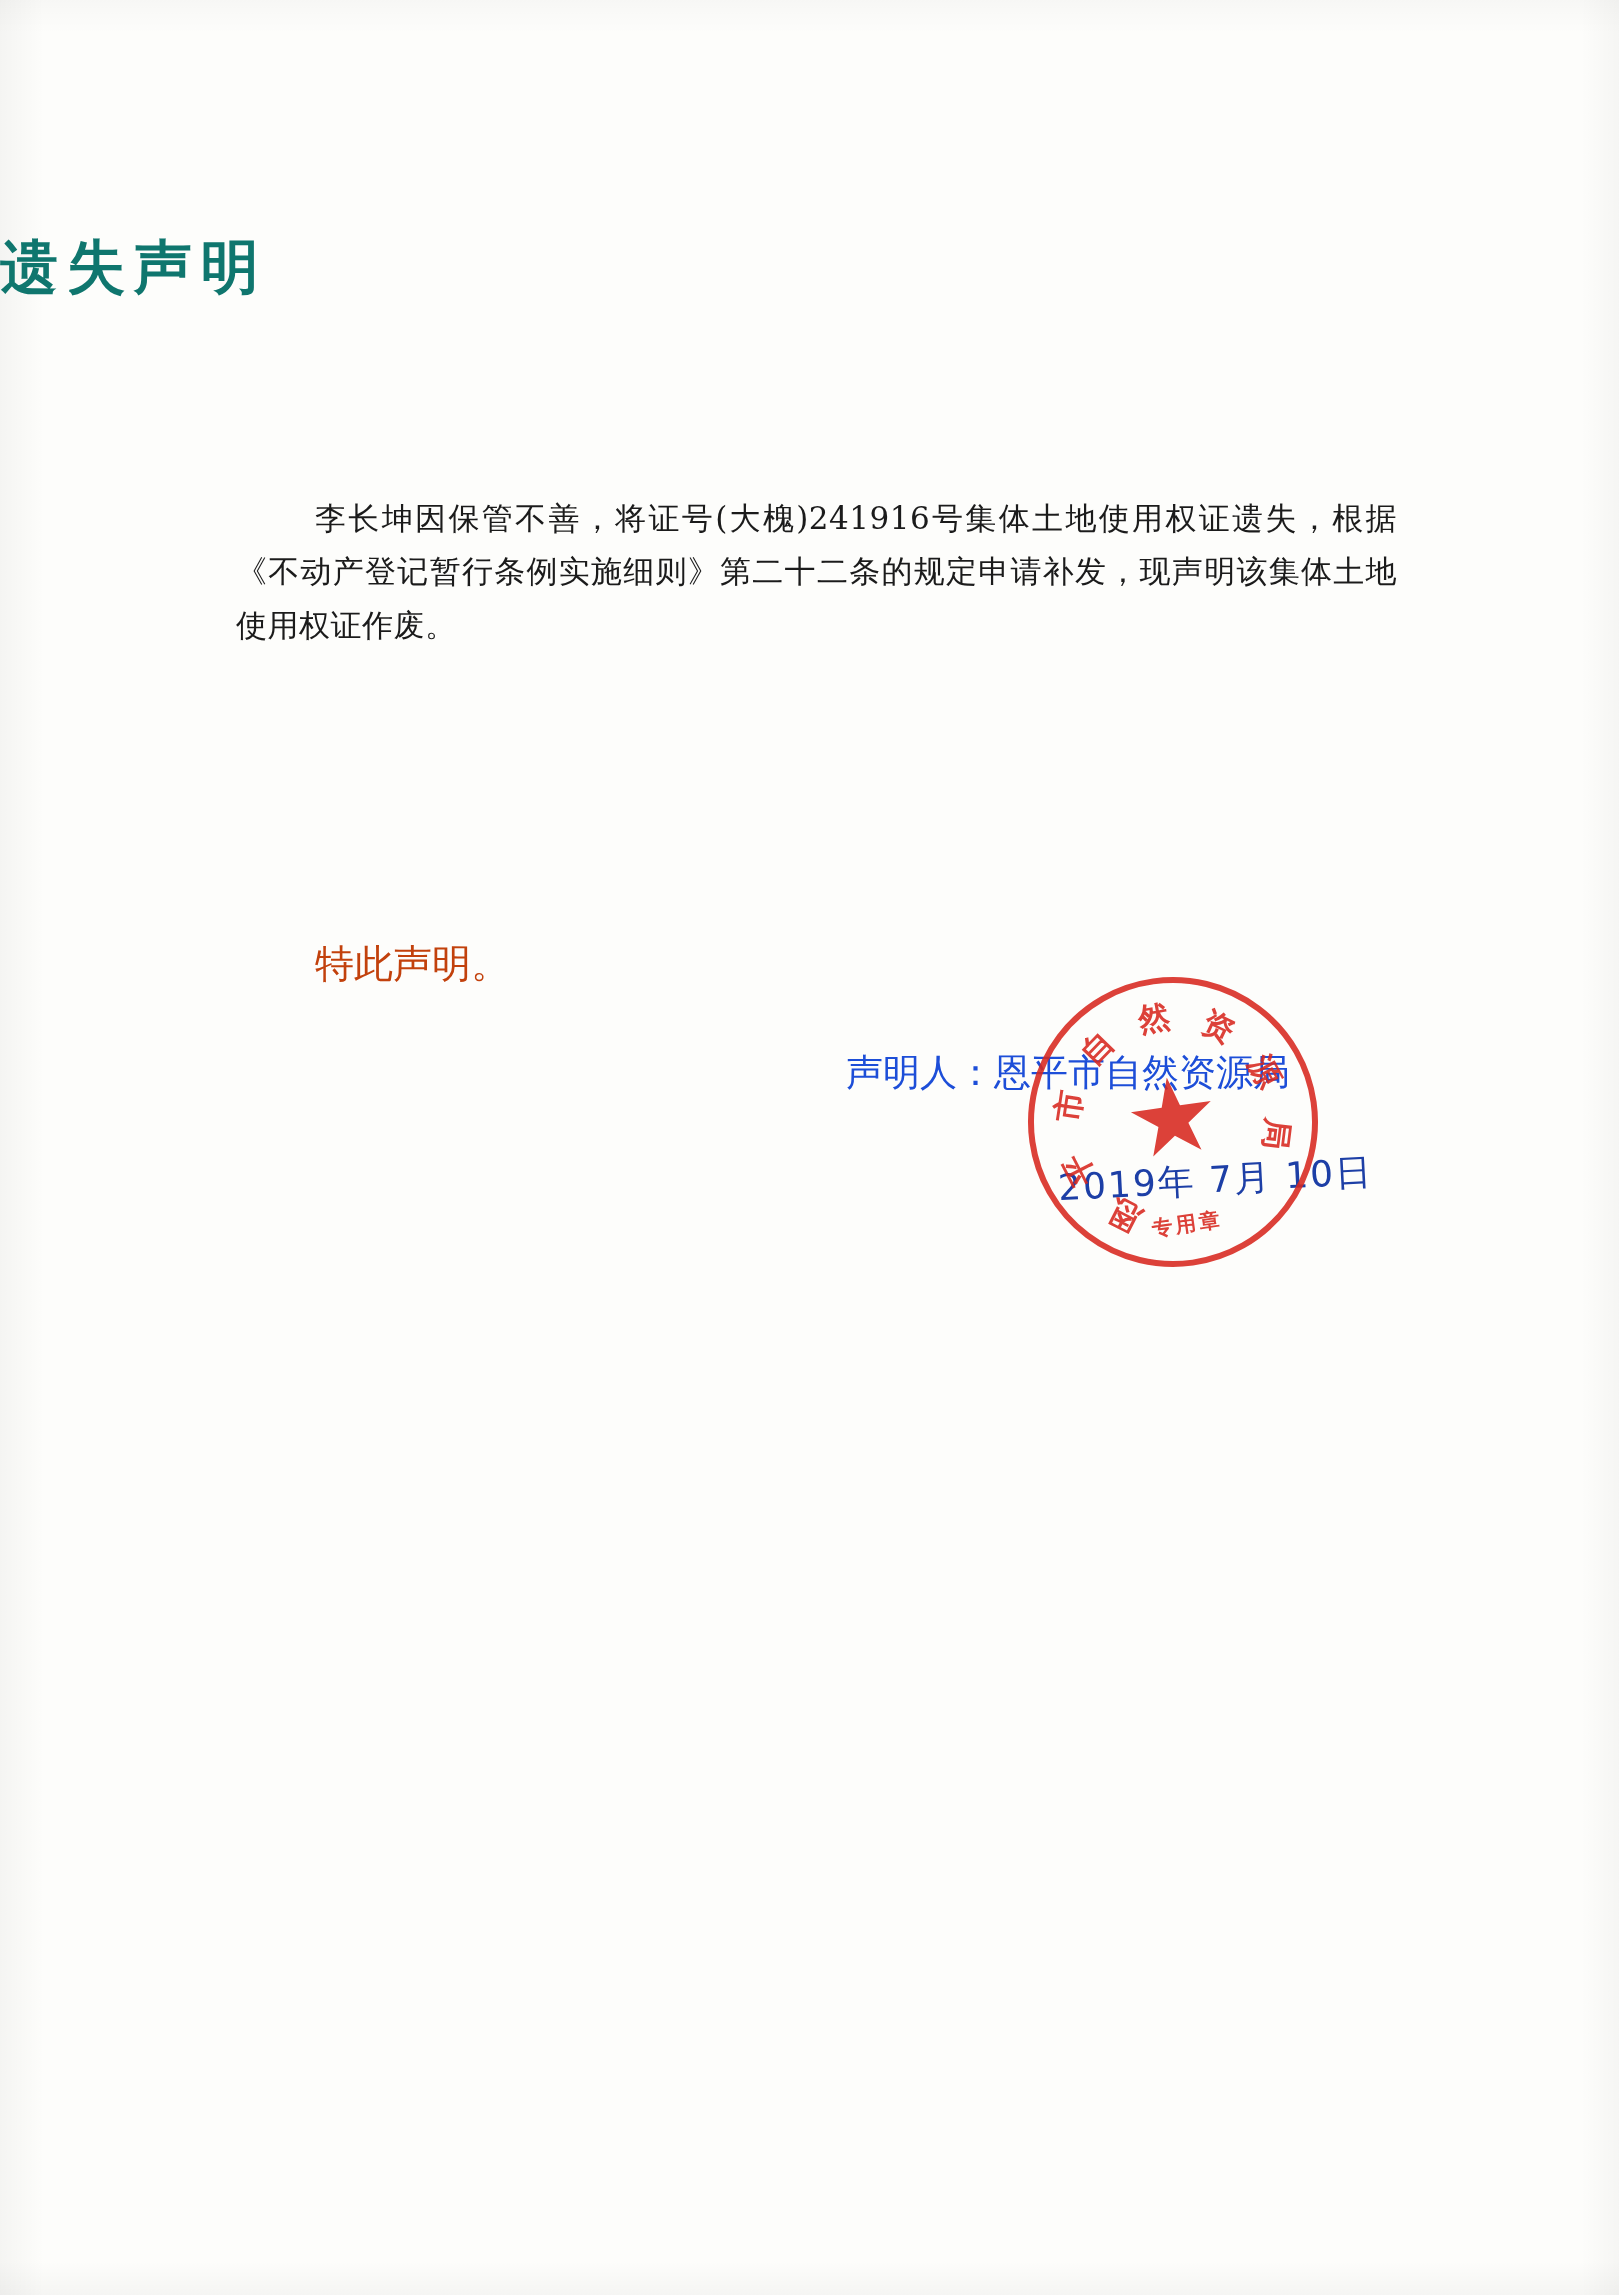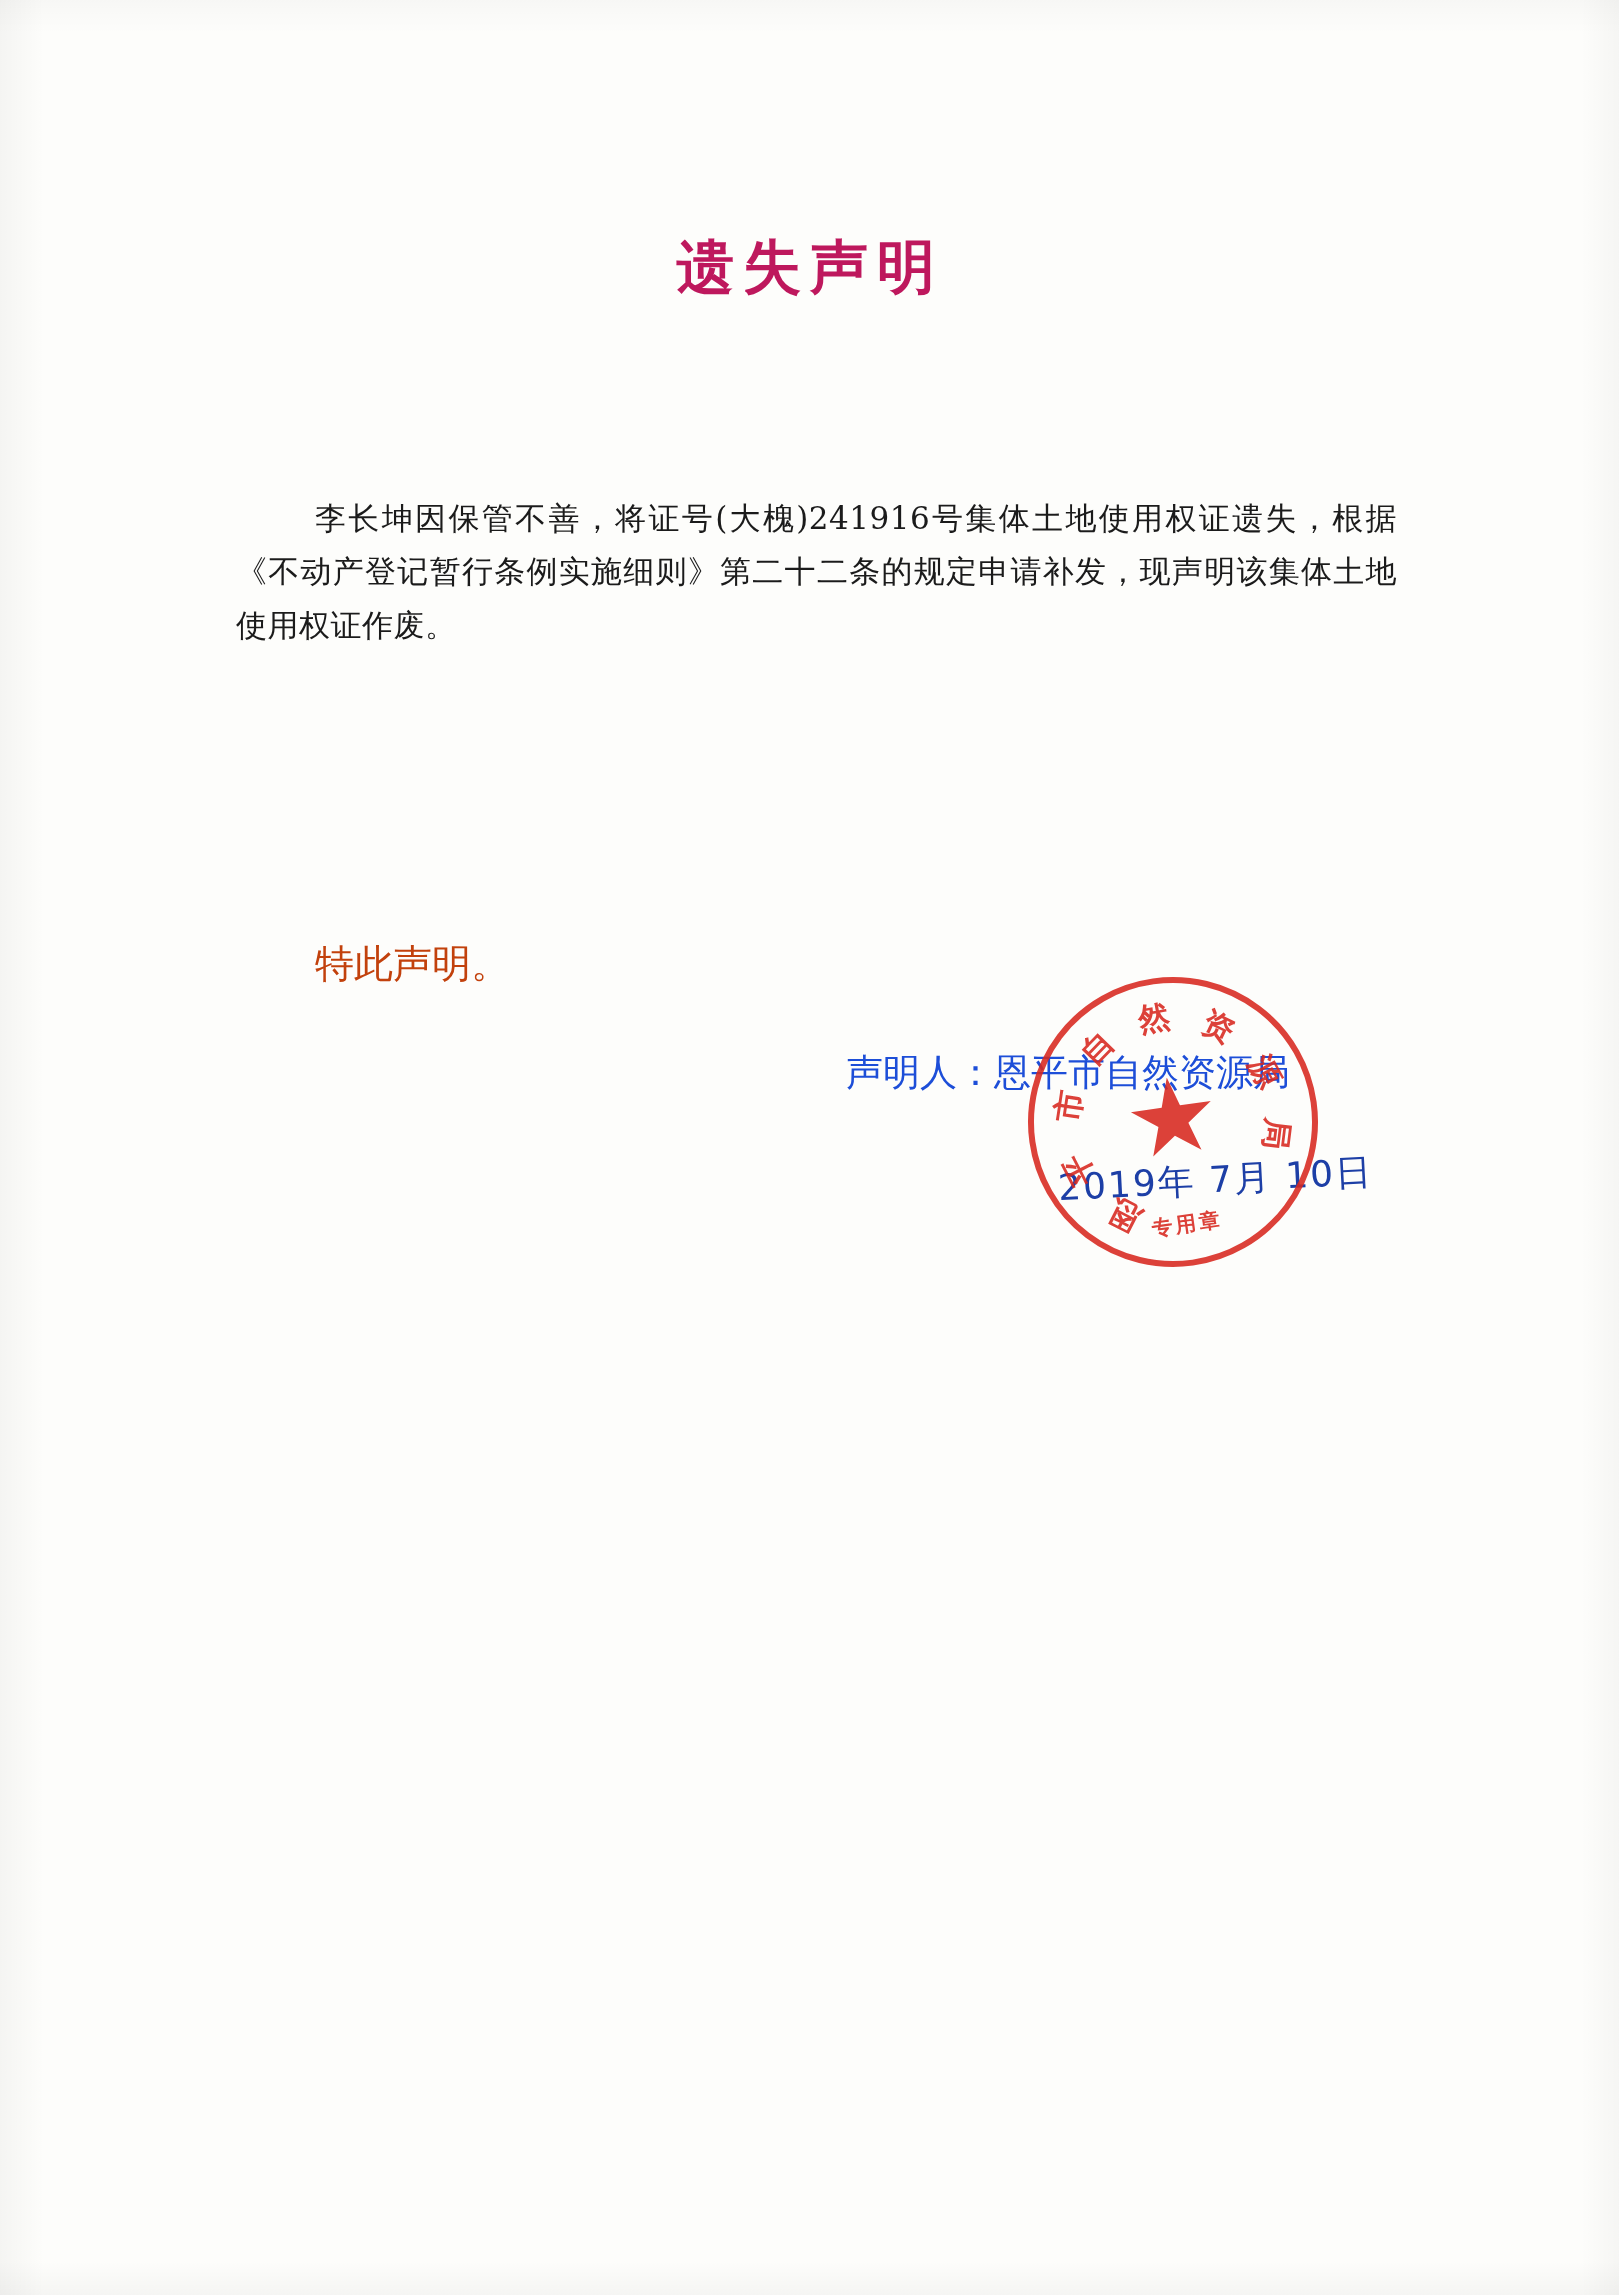--- a/index.html
+++ b/index.html
@@ -27,25 +27,25 @@
       linear-gradient(to left, rgba(0,0,0,0.030) 0px, rgba(0,0,0,0.0) 39px),
       linear-gradient(to bottom, rgba(0,0,0,0.025) 0px, rgba(0,0,0,0.0) 34px),
       linear-gradient(to top, rgba(0,0,0,0.030) 0px, rgba(0,0,0,0.0) 34px);
     pointer-events: none;
   }
   .doc-title {
     position: absolute;
     top: 229px;
     left: 0;
     width: 100%;
-    text-align: center;
+    text-align: left;
     font-size: 58px;
     font-weight: 700;
     letter-spacing: 8.9px;
-    color: #be185d;
+    color: #0f766e;
     font-family: "DejaVu Serif", "Liberation Serif", serif;
   }
   .body-block {
     position: absolute;
     top: 492px;
     left: 236px;
     width: 1161px;
   }
   .para {
     font-size: 31px;

